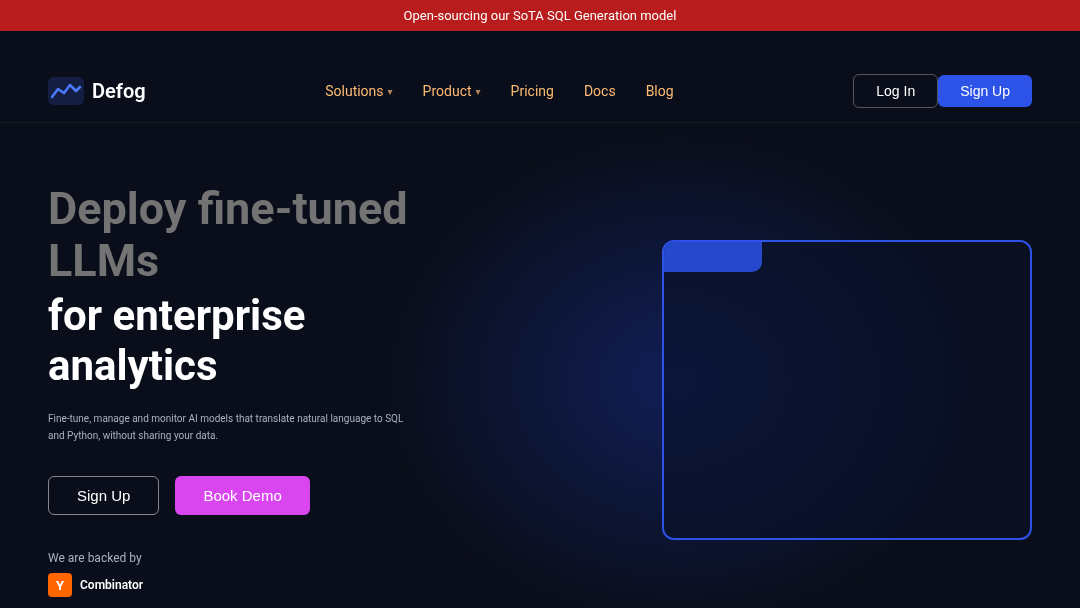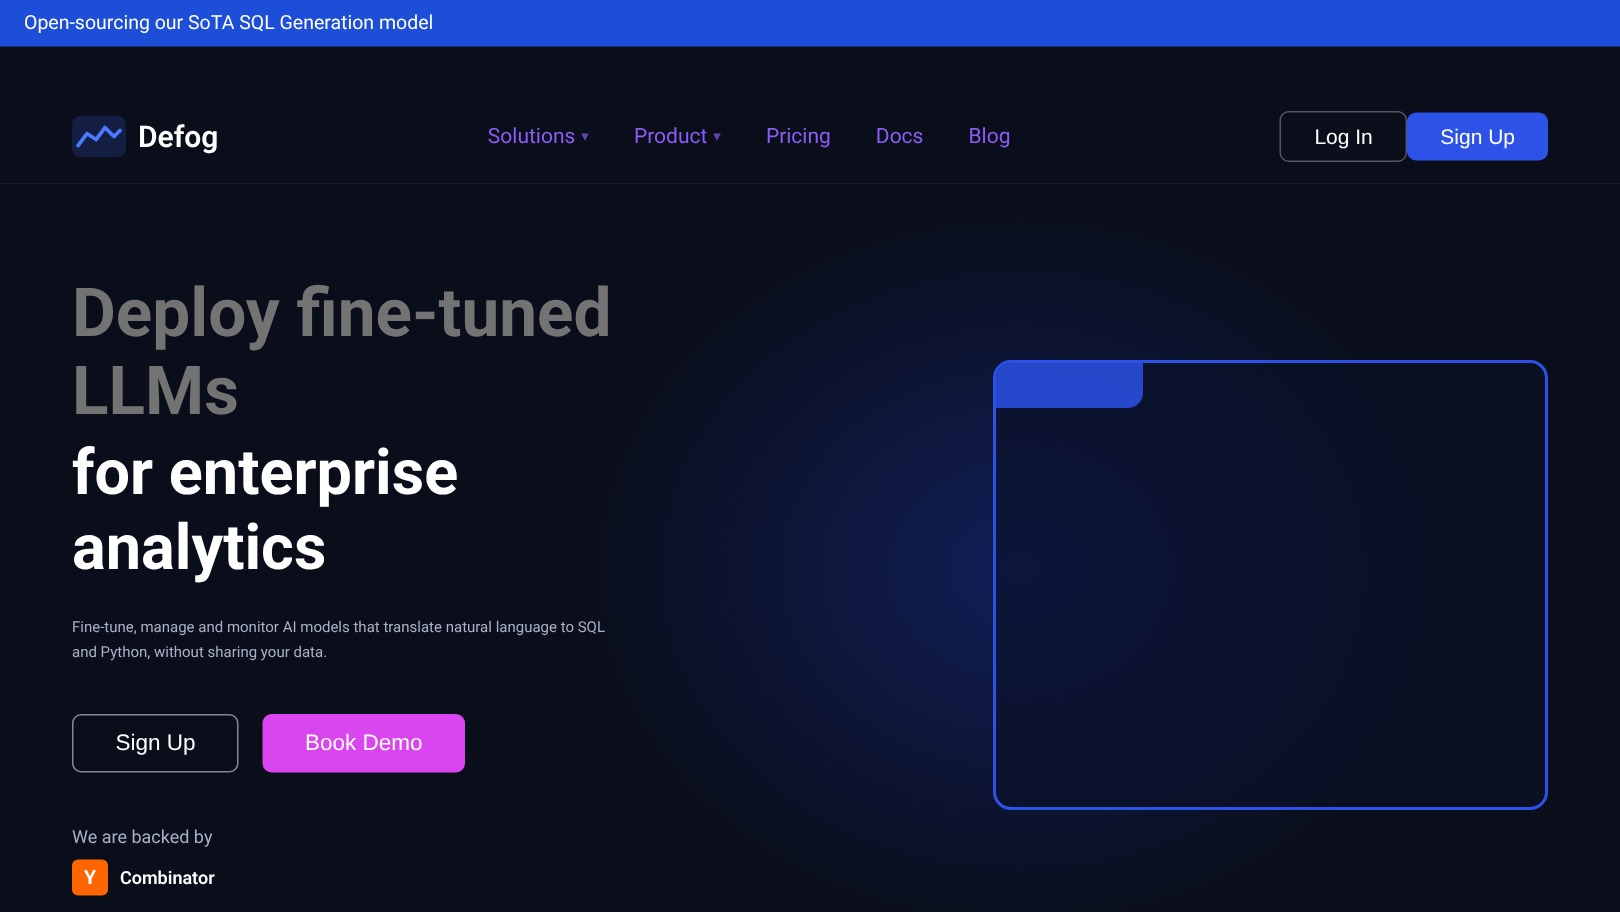--- a/index.html
+++ b/index.html
@@ -8,22 +8,22 @@
       font-family: -apple-system, BlinkMacSystemFont, 'Segoe UI', Roboto, sans-serif;
       background-color: #0a0e1a;
       color: #ffffff;
       width: 1080px;
       min-height: 608px;
       overflow-x: hidden;
     }
 
     
     .announcement-bar {
-      background-color: #1d4ed8;
-      text-align: left;
+      background-color: #b91c1c;
+      text-align: center;
       padding: 8px 16px;
       font-size: 13px;
       color: #ffffff;
       cursor: pointer;
     }
 
     
     .navbar {
       display: flex;
       align-items: center;
@@ -49,21 +49,21 @@
       height: 28px;
     }
 
     .navbar-links {
       display: flex;
       align-items: center;
       gap: 6px;
     }
 
     .nav-link {
-      color: #8b5cf6;
+      color: #fdba74;
       text-decoration: none;
       font-size: 14px;
       padding: 6px 12px;
       border-radius: 6px;
       cursor: pointer;
       display: flex;
       align-items: center;
       gap: 4px;
       white-space: nowrap;
     }

